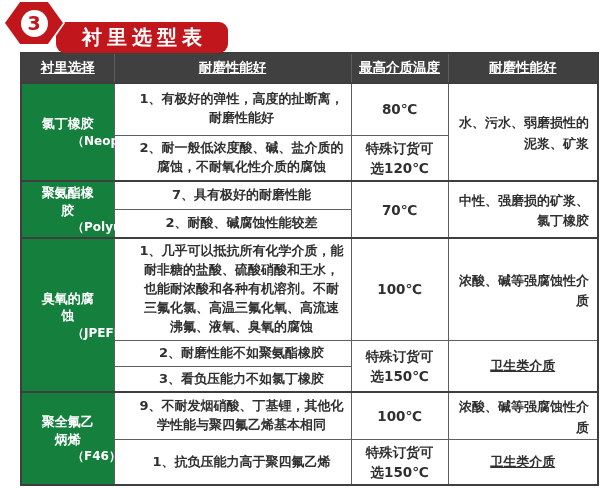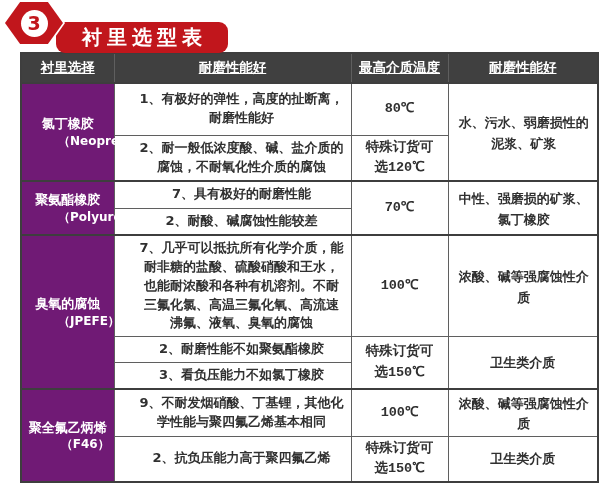--- a/index.html
+++ b/index.html
@@ -45,37 +45,36 @@
     border:1px solid #5f5f5f;
     font-size:13px;color:#303030;
     padding:2px 6px;box-sizing:border-box;
     font-weight:600;
   }
   .lining thead th{
     background:#404040;color:#ffffff;font-size:13.5px;font-weight:bold;
     text-align:center;height:30px;border-bottom:2px solid #3e3e3e;text-decoration:underline;
   }
   .lining td.mat{
-    background:#701a75;color:#ffffff;text-align:center;vertical-align:middle;
-    font-weight:bold;padding:2px 1px;
+    background:#15803d;color:#ffffff;text-align:center;vertical-align:middle;
+    font-weight:bold;padding:2px 15px;
   }
   .mat-name{font-size:13px;line-height:1.35;}
   .mat-en{font-size:12px;line-height:1.35;white-space:nowrap;margin-left:35px;}
   .lining td.perf{
     text-align:center;vertical-align:middle;padding:3px 6px 3px 24px;line-height:1.45;
   }
   .lining td.temp{
     text-align:center;vertical-align:middle;font-size:13.5px;line-height:1.5;
     padding:2px 8px;
-    font-family:Liberation Mono, monospace;
   }
   .lining td.range{
-    text-align:center;vertical-align:middle;padding:3px 8px 0 10px;line-height:1.55;
+    text-align:right;vertical-align:middle;padding:3px 8px 0 10px;line-height:1.55;
   }
-  .lining td.range.center{text-align:center;padding:2px 7px;}
+  .lining td.range.center{text-align:center;padding:2px 7px;text-decoration:underline;}
   tr.grp > td{border-top:2px solid #3e3e3e;}
   
   tr.h-r0a{height:52px;} tr.h-r0b{height:46px;}
   tr.h-r1a{height:27px;} tr.h-r1b{height:27px;}
   tr.h-r2a{height:84px;} tr.h-r2b{height:26px;} tr.h-r2c{height:26px;}
   tr.h-r3a{height:47px;} tr.h-r3b{height:44px;}
   
   col.c1{width:93px;} col.c2{width:237px;} col.c3{width:97px;} col.c4{width:150px;}
 </style>
 </head>
@@ -136,21 +135,21 @@
       </tr>
       <tr class="h-r1b">
         <td class="perf">2、耐酸、碱腐蚀性能较差</td>
       </tr>
 
       <tr class="grp h-r2a">
         <td class="mat" rowspan="3">
           <div class="mat-name">臭氧的腐蚀</div>
           <div class="mat-en">（JPEFE）</div>
         </td>
-        <td class="perf">7、几乎可以抵抗所有化学介质，能耐非糖的盐酸、硫酸硝酸和王水，也能耐浓酸和各种有机溶剂。不耐三氟化氯、高温三氟化氧、高流速沸氟、液氧、臭氧的腐蚀</td>
+        <td class="perf">1、几乎可以抵抗所有化学介质，能耐非糖的盐酸、硫酸硝酸和王水，也能耐浓酸和各种有机溶剂。不耐三氟化氯、高温三氟化氧、高流速沸氟、液氧、臭氧的腐蚀</td>
         <td class="temp">100℃</td>
         <td class="range">浓酸、碱等强腐蚀性介质</td>
       </tr>
       <tr class="h-r2b">
         <td class="perf">2、耐磨性能不如聚氨酯橡胶</td>
         <td class="temp" rowspan="2">特殊订货可选150℃</td>
         <td class="range center" rowspan="2">卫生类介质</td>
       </tr>
       <tr class="h-r2c">
         <td class="perf">3、看负压能力不如氯丁橡胶</td>
@@ -159,20 +158,20 @@
       <tr class="grp h-r3a">
         <td class="mat" rowspan="2">
           <div class="mat-name">聚全氟乙炳烯</div>
           <div class="mat-en">（F46）</div>
         </td>
         <td class="perf">9、不耐发烟硝酸、丁基锂，其他化学性能与聚四氟乙烯基本相同</td>
         <td class="temp">100℃</td>
         <td class="range">浓酸、碱等强腐蚀性介质</td>
       </tr>
       <tr class="h-r3b">
-        <td class="perf">2、抗负压能力高于聚四氟乙烯</td>
+        <td class="perf">1、抗负压能力高于聚四氟乙烯</td>
         <td class="temp">特殊订货可选150℃</td>
         <td class="range center">卫生类介质</td>
       </tr>
     </tbody>
   </table>
 
 </div>
 
 </body></html>

